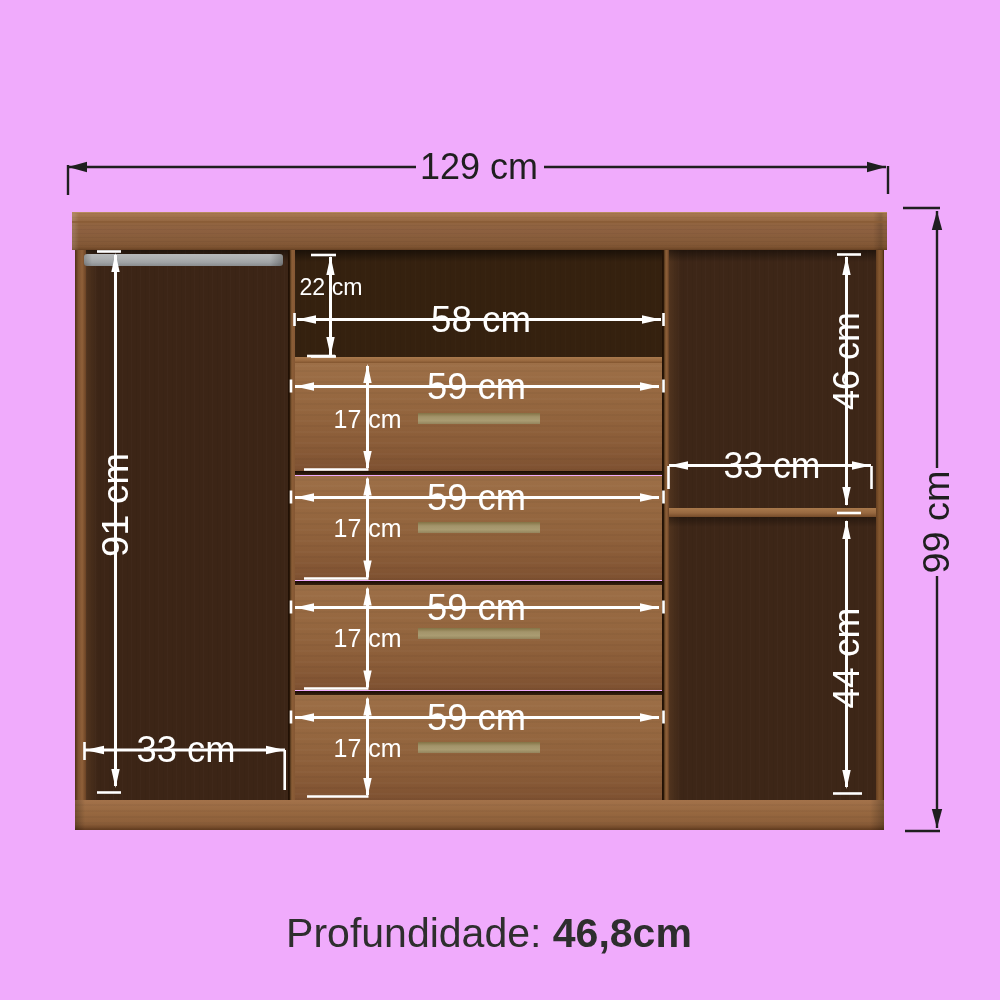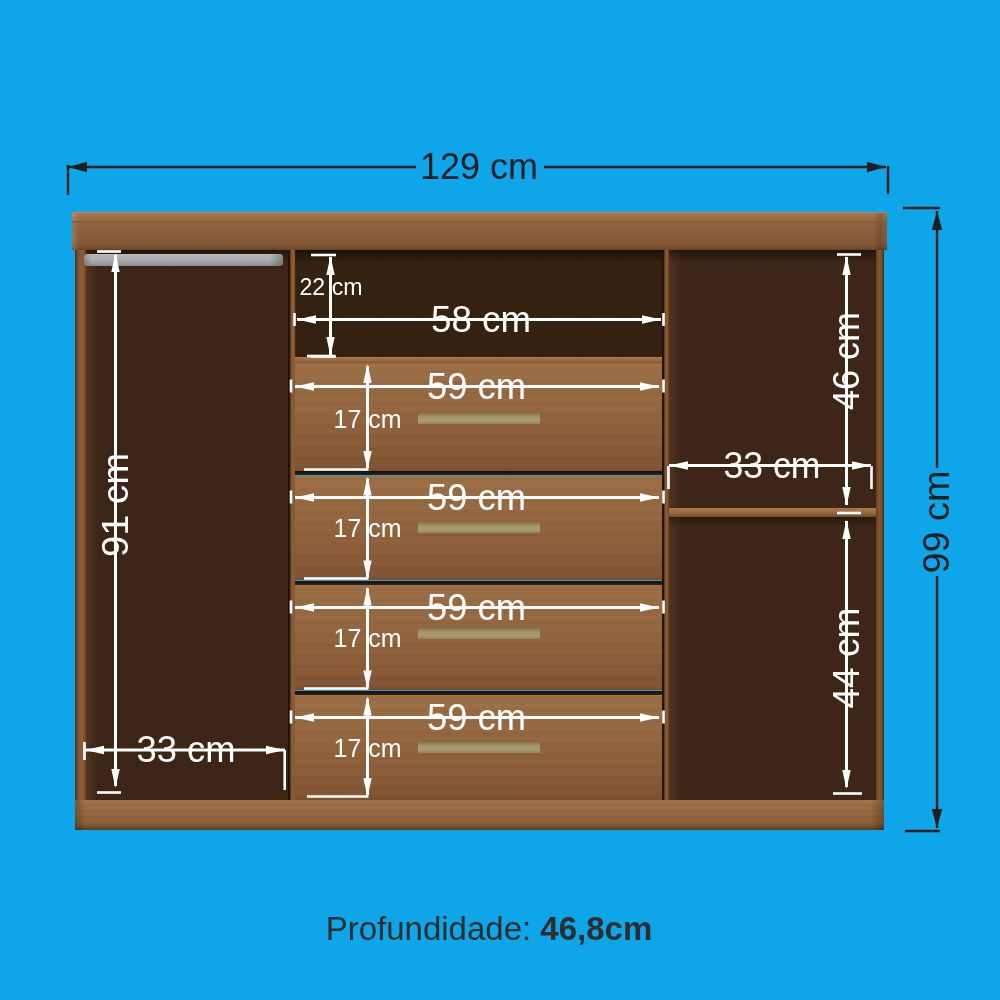--- a/index.html
+++ b/index.html
@@ -1,16 +1,16 @@
 <!DOCTYPE html>
 <html><head>
 <meta charset="utf-8">
 <style>
   html,body { margin:0; padding:0; background:#ffffff; }
-  #scene { position:relative; width:1000px; height:1000px; background:#0ea5e9;
+  #scene { position:relative; width:1000px; height:1000px; background:#f0abfc;
            font-family:"Liberation Sans", sans-serif; overflow:hidden; transform:translateZ(0); }
   .abs { position:absolute; }
 </style>
 </head>
 <body>
 <div id="scene">
 
   <div class="abs" style="left:72px; top:212px; width:815px; height:38px;
     background:
       linear-gradient(90deg, rgba(255,255,255,.12) 0 2px, rgba(0,0,0,0) 7px, rgba(0,0,0,0) 801px, rgba(0,0,0,.15) 809px, rgba(0,0,0,.05) 812px 815px),
@@ -250,15 +250,15 @@
 
 <g>
 <line x1="846.5" y1="521" x2="846.5" y2="787" stroke="#fff" stroke-width="3"></line>
 <polygon points="846.5,520 842.3,539 850.7,539" fill="#ffffff"></polygon>
 <polygon points="846.5,789 842.3,770 850.7,770" fill="#ffffff"></polygon>
 <line x1="833" y1="793.5" x2="862" y2="793.5" stroke="#fff" stroke-width="2.6"></line>
 <text x="846" y="658" font-size="36" fill="#ffffff" font-weight="normal" text-anchor="middle" dominant-baseline="central" transform="rotate(-90 846 658)" textLength="101" lengthAdjust="spacingAndGlyphs">44 cm</text>
 </g>
   </svg>
 
-  <div class="abs" style="left:0; top:910px; width:978px; text-align:center; font-size:33px; color:#2e2e2e; transform:translateZ(0);">Profundidade: <b>46,8cm</b></div>
+  <div class="abs" style="left:0; top:910px; width:978px; text-align:center; font-size:41px; color:#2e2e2e; transform:translateZ(0);">Profundidade: <b>46,8cm</b></div>
 
 </div>
 
 </body></html>

